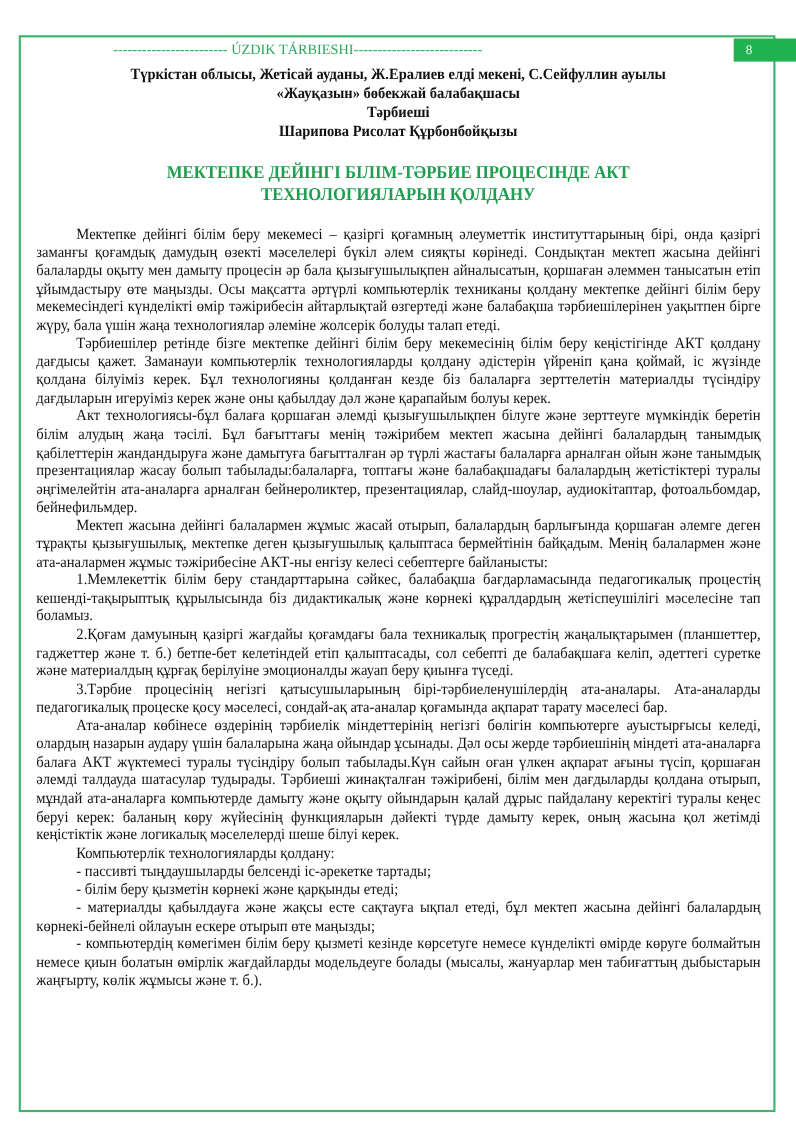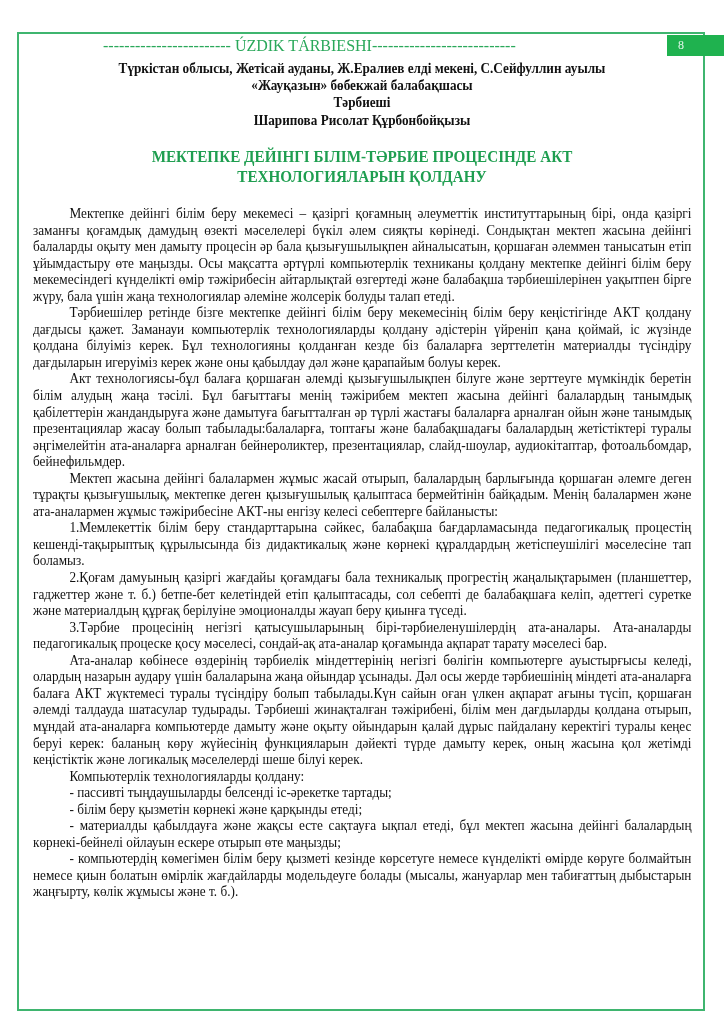--- a/index.html
+++ b/index.html
@@ -22,21 +22,21 @@
     width: 688px;
     height: 979px;
     border: 2px solid #3fb56f;
     box-sizing: border-box;
   }
   .running-header {
     position: absolute;
     left: 103px;
     top: 37px;
     width: 360px;
-    font-size: 16px;
+    font-size: 13px;
     color: #2aa85a;
     white-space: nowrap;
     letter-spacing: 0px;
   }
   .page-badge {
     position: absolute;
     left: 667px;
     top: 35px;
     width: 57px;
     height: 21px;

